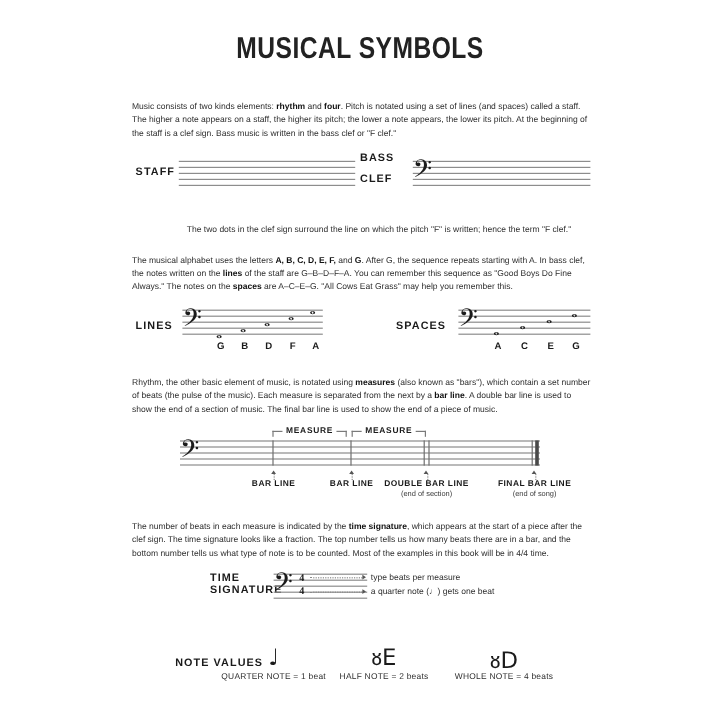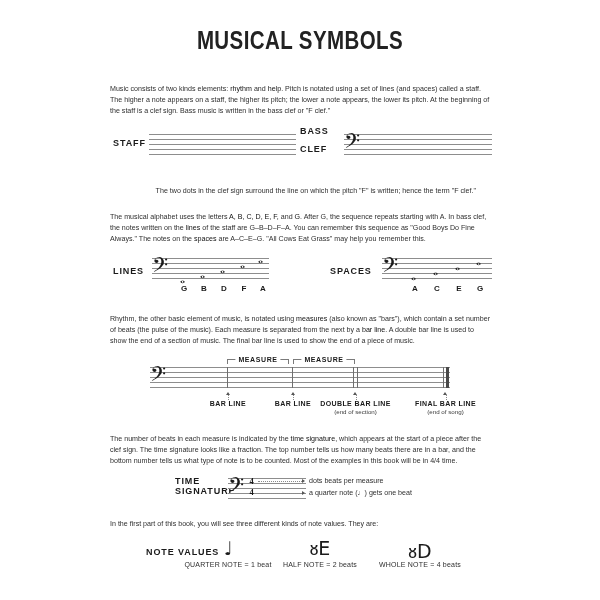--- a/index.html
+++ b/index.html
@@ -27,21 +27,21 @@
   
   .para {
     position: absolute;
     left: 110px;
     width: 382px;
     font-size: 7.1px;
     line-height: 11.2px;
     text-align: left;
     color: #2e2e2e;
   }
-  .para b { font-weight: normal; color: #111; }
+  .para b { font-weight: bold; color: #111; }
 
   .callout {
     position: absolute;
     left: 146px;
     width: 330px;
     font-size: 7.1px;
     line-height: 11px;
     color: #2e2e2e;
     text-align: right;
   }
@@ -207,21 +207,21 @@
   }
 </style>
 </head>
 <body>
 
 <div class="page">
 
   <div class="title">MUSICAL SYMBOLS</div>
 
   <div class="para" style="top:58px;">
-    <span>Music consists of two kinds elements: </span><b>rhythm</b><span> and </span><b>help</b><span>. Pitch is notated using a set of lines (and spaces) called a staff. The higher a note appears on a staff, the higher its pitch; the lower a note appears, the lower its pitch. At the beginning of the staff is a clef sign. Bass music is written in the bass clef or "F clef."</span>
+    <span>Music consists of two kinds elements: </span><b>rhythm</b><span> and </span><b>four</b><span>. Pitch is notated using a set of lines (and spaces) called a staff. The higher a note appears on a staff, the higher its pitch; the lower a note appears, the lower its pitch. At the beginning of the staff is a clef sign. Bass music is written in the bass clef or "F clef."</span>
   </div>
 
   <div class="side-label" style="left:113px; top:112px;">STAFF</div>
 
   <div class="staff" style="left:149px; top:108px; width:147px; height:21px;">
     <div class="ln l0"></div>
     <div class="ln l1"></div>
     <div class="ln l2"></div>
     <div class="ln l3"></div>
     <div class="ln l4"></div>
@@ -344,27 +344,26 @@
     <div class="ln l3"></div>
     <div class="ln l4"></div>
     <div class="clef" style="left:0px; top:-3px;">𝄢</div>
   </div>
 
   <div class="timesig" style="left:247px; top:451px; width:9px;">4</div>
   <div class="timesig" style="left:247px; top:462px; width:9px;">4</div>
 
   <div class="hlead" style="left:258px; top:455px; width:44px;"></div>
   <div class="arrowright" style="left:302px; top:452.5px;"></div>
-  <div class="tsdesc" style="left:309px; top:451px;">dots beats per measure</div>
+  <div class="tsdesc" style="left:309px; top:451px;">type beats per measure</div>
 
   <div class="hlead" style="left:258px; top:467px; width:44px;"></div>
   <div class="arrowright" style="left:302px; top:464.5px;"></div>
   <div class="tsdesc" style="left:309px; top:463px;">a quarter note (♩) gets one beat</div>
 
-  <div class="para" style="top:493px;">In the first part of this book, you will see three different kinds of note values. They are:</div>
 
   <div class="side-label" style="left:146px; top:521px;">NOTE VALUES</div>
 
   <div class="nvglyph" style="left:228px; top:513px;">♩</div>
   <div class="nvlabel" style="left:228px; top:535px;">QUARTER NOTE = 1 beat</div>
 
   <div class="nvglyph" style="left:320px; top:513px;">ᴕE</div>
   <div class="nvlabel" style="left:320px; top:535px;">HALF NOTE = 2 beats</div>
 
   <div class="nvglyph" style="left:420px; top:516px;">ᴕD</div>

